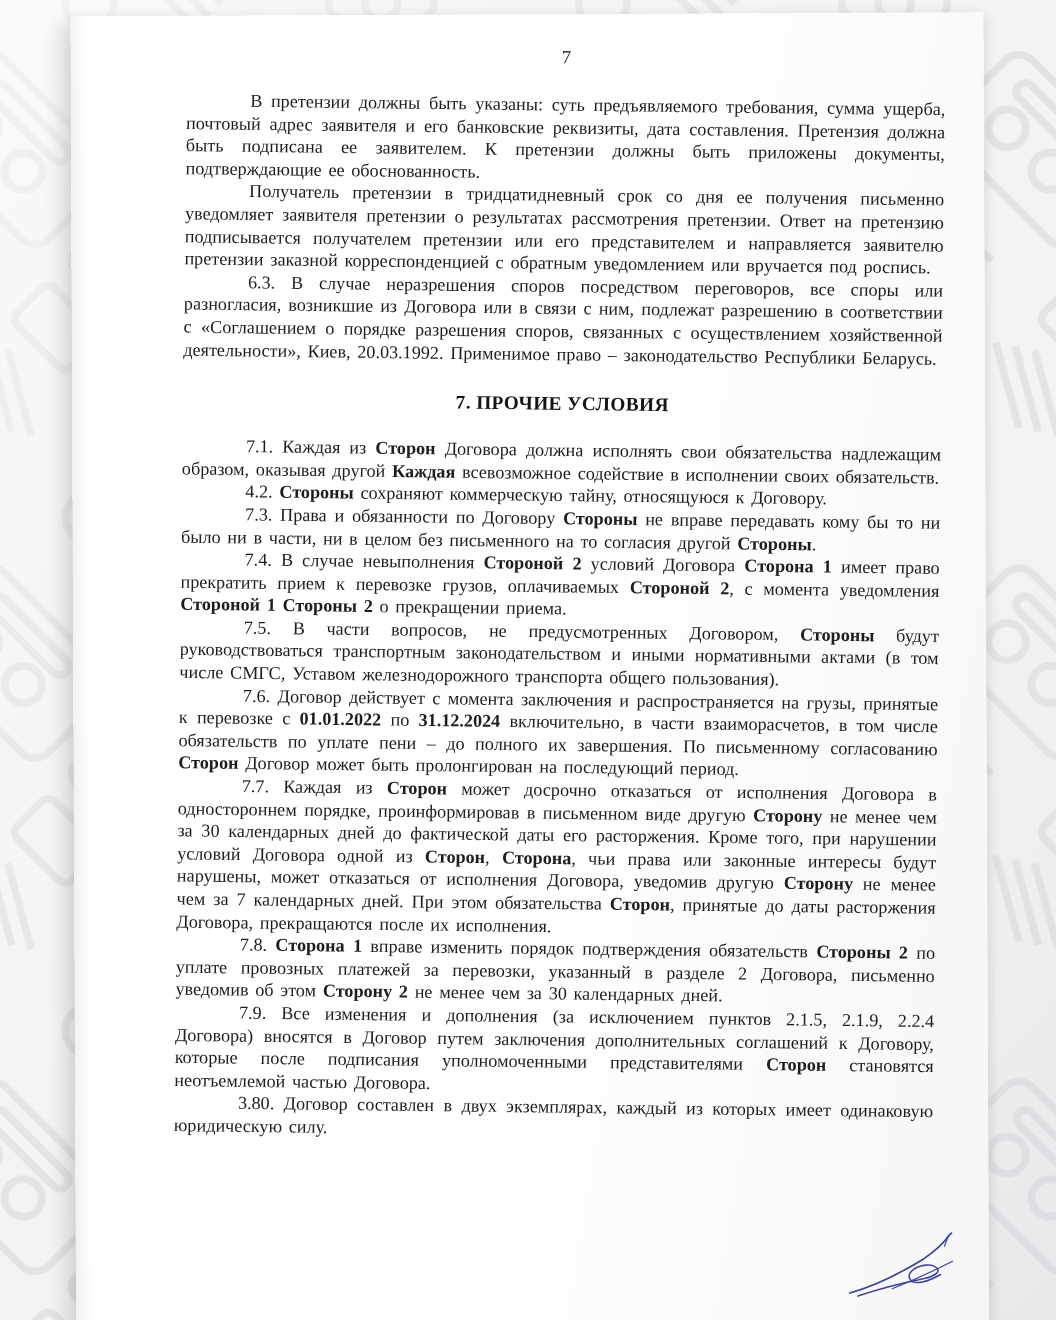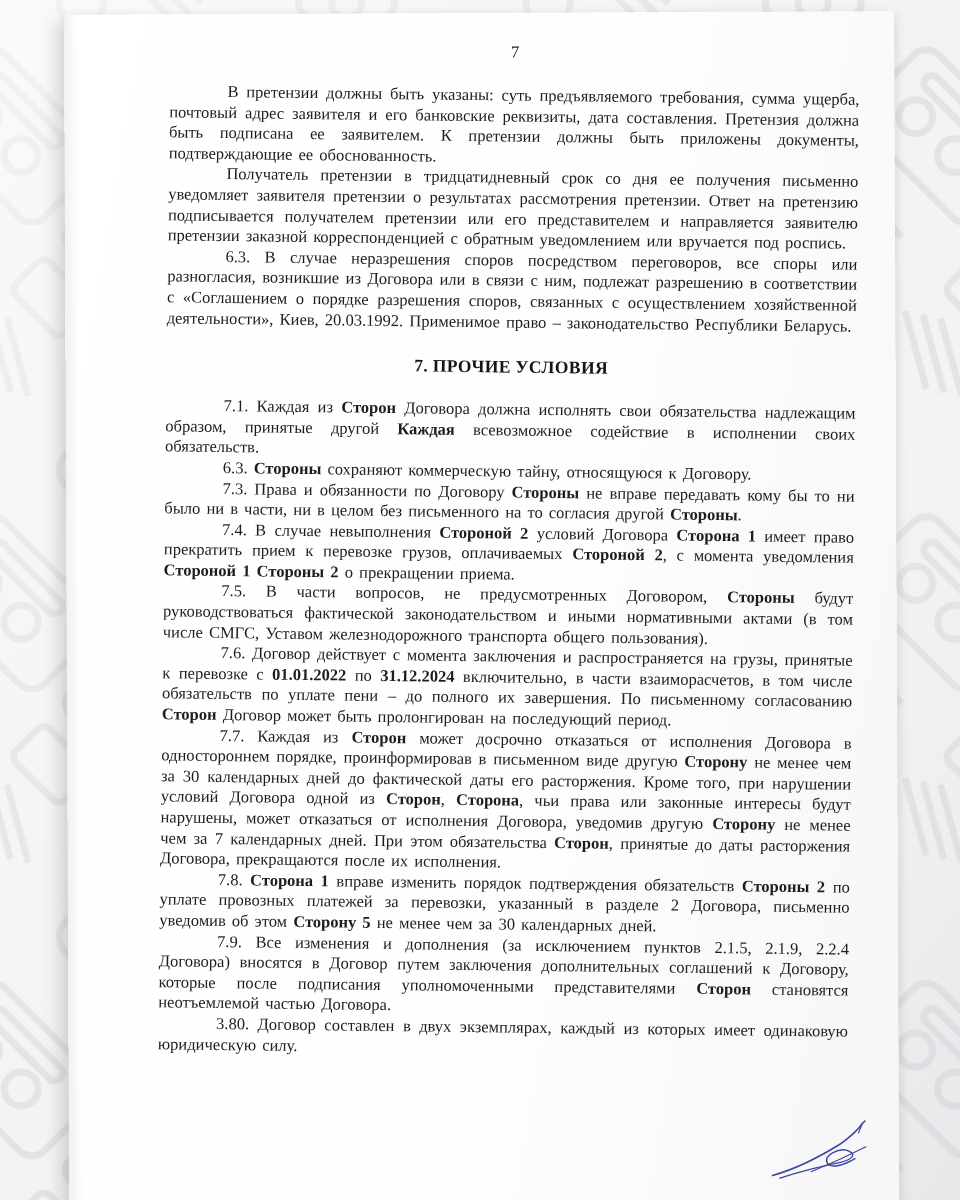--- a/index.html
+++ b/index.html
@@ -119,28 +119,28 @@
 
   <div class="paper">
 
     <div class="content" style="color: rgb(29, 29, 31);">
       <div class="page-number">7</div>
       <div class="text-block">
           <p class="para"><span>В претензии должны быть указаны: суть предъявляемого требования, сумма ущерба, почтовый адрес заявителя и его банковские реквизиты, дата составления. Претензия должна быть подписана ее заявителем. К претензии должны быть приложены документы, подтверждающие ее обоснованность.</span></p>
           <p class="para"><span>Получатель претензии в тридцатидневный срок со дня ее получения письменно уведомляет заявителя претензии о результатах рассмотрения претензии. Ответ на претензию подписывается получателем претензии или его представителем и направляется заявителю претензии заказной корреспонденцией с обратным уведомлением или вручается под роспись.</span></p>
           <p class="para"><span>6.3. В случае неразрешения споров посредством переговоров, все споры или разногласия, возникшие из Договора или в связи с ним, подлежат разрешению в соответствии с «Соглашением о порядке разрешения споров, связанных с осуществлением хозяйственной деятельности», Киев, 20.03.1992. Применимое право – законодательство Республики Беларусь.</span></p>
           <h2 class="heading">7. ПРОЧИЕ УСЛОВИЯ</h2>
-          <p class="para"><span>7.1. Каждая из </span><span class="b">Сторон</span><span> Договора должна исполнять свои обязательства надлежащим образом, принятые другой </span><span class="b">Каждая</span><span> всевозможное содействие в исполнении своих обязательств.</span></p>
-          <p class="para"><span>6.3. </span><span class="b">Стороны</span><span> сохраняют коммерческую тайну, относящуюся к Договору.</span></p>
+          <p class="para"><span>7.1. Каждая из </span><span class="b">Сторон</span><span> Договора должна исполнять свои обязательства надлежащим образом, оказывая другой </span><span class="b">Каждая</span><span> всевозможное содействие в исполнении своих обязательств.</span></p>
+          <p class="para"><span>4.2. </span><span class="b">Стороны</span><span> сохраняют коммерческую тайну, относящуюся к Договору.</span></p>
           <p class="para"><span>7.3. Права и обязанности по Договору </span><span class="b">Стороны</span><span> не вправе передавать кому бы то ни было ни в части, ни в целом без письменного на то согласия другой </span><span class="b">Стороны</span><span>.</span></p>
           <p class="para"><span>7.4. В случае невыполнения </span><span class="b">Стороной 2</span><span> условий Договора </span><span class="b">Сторона 1</span><span> имеет право прекратить прием к перевозке грузов, оплачиваемых </span><span class="b">Стороной 2</span><span>, с момента уведомления </span><span class="b">Стороной 1 Стороны 2</span><span> о прекращении приема.</span></p>
-          <p class="para"><span>7.5. В части вопросов, не предусмотренных Договором, </span><span class="b">Стороны</span><span> будут руководствоваться фактической законодательством и иными нормативными актами (в том числе СМГС, Уставом железнодорожного транспорта общего пользования).</span></p>
+          <p class="para"><span>7.5. В части вопросов, не предусмотренных Договором, </span><span class="b">Стороны</span><span> будут руководствоваться транспортным законодательством и иными нормативными актами (в том числе СМГС, Уставом железнодорожного транспорта общего пользования).</span></p>
           <p class="para"><span>7.6. Договор действует с момента заключения и распространяется на грузы, принятые к перевозке с </span><span class="b">01.01.2022</span><span> по </span><span class="b">31.12.2024</span><span> включительно, в части взаиморасчетов, в том числе обязательств по уплате пени – до полного их завершения. По письменному согласованию </span><span class="b">Сторон</span><span> Договор может быть пролонгирован на последующий период.</span></p>
           <p class="para"><span>7.7. Каждая из </span><span class="b">Сторон</span><span> может досрочно отказаться от исполнения Договора в одностороннем порядке, проинформировав в письменном виде другую </span><span class="b">Сторону</span><span> не менее чем за 30 календарных дней до фактической даты его расторжения. Кроме того, при нарушении условий Договора одной из </span><span class="b">Сторон</span><span>, </span><span class="b">Сторона</span><span>, чьи права или законные интересы будут нарушены, может отказаться от исполнения Договора, уведомив другую </span><span class="b">Сторону</span><span> не менее чем за 7 календарных дней. При этом обязательства </span><span class="b">Сторон</span><span>, принятые до даты расторжения Договора, прекращаются после их исполнения.</span></p>
-          <p class="para"><span>7.8. </span><span class="b">Сторона 1</span><span> вправе изменить порядок подтверждения обязательств </span><span class="b">Стороны 2</span><span> по уплате провозных платежей за перевозки, указанный в разделе 2 Договора, письменно уведомив об этом </span><span class="b">Сторону 5</span><span> не менее чем за 30 календарных дней.</span></p>
+          <p class="para"><span>7.8. </span><span class="b">Сторона 1</span><span> вправе изменить порядок подтверждения обязательств </span><span class="b">Стороны 2</span><span> по уплате провозных платежей за перевозки, указанный в разделе 2 Договора, письменно уведомив об этом </span><span class="b">Сторону 2</span><span> не менее чем за 30 календарных дней.</span></p>
           <p class="para"><span>7.9. Все изменения и дополнения (за исключением пунктов 2.1.5, 2.1.9, 2.2.4 Договора) вносятся в Договор путем заключения дополнительных соглашений к Договору, которые после подписания уполномоченными представителями </span><span class="b">Сторон</span><span> становятся неотъемлемой частью Договора.</span></p>
           <p class="para"><span>3.80. Договор составлен в двух экземплярах, каждый из которых имеет одинаковую юридическую силу.</span></p>
         </div>
     </div>
 
     <svg class="signature" xmlns="http://www.w3.org/2000/svg" viewBox="0 0 120 70" style="color: rgb(61, 68, 160);">
       <g fill="none" stroke="currentColor" stroke-width="1.7" stroke-linecap="round">
         <path d="M6,62 C28,56 54,44 80,28 C90,21 99,13 104,6 l3,-3"></path>
         <path d="M104,6 l-4,10" stroke-width="1.2"></path>
         <path d="M14,65 C38,57 60,52 80,48 C92,45 98,40 90,36 C80,31 60,40 66,49 C70,55 84,51 96,44" stroke-width="1.5"></path>

